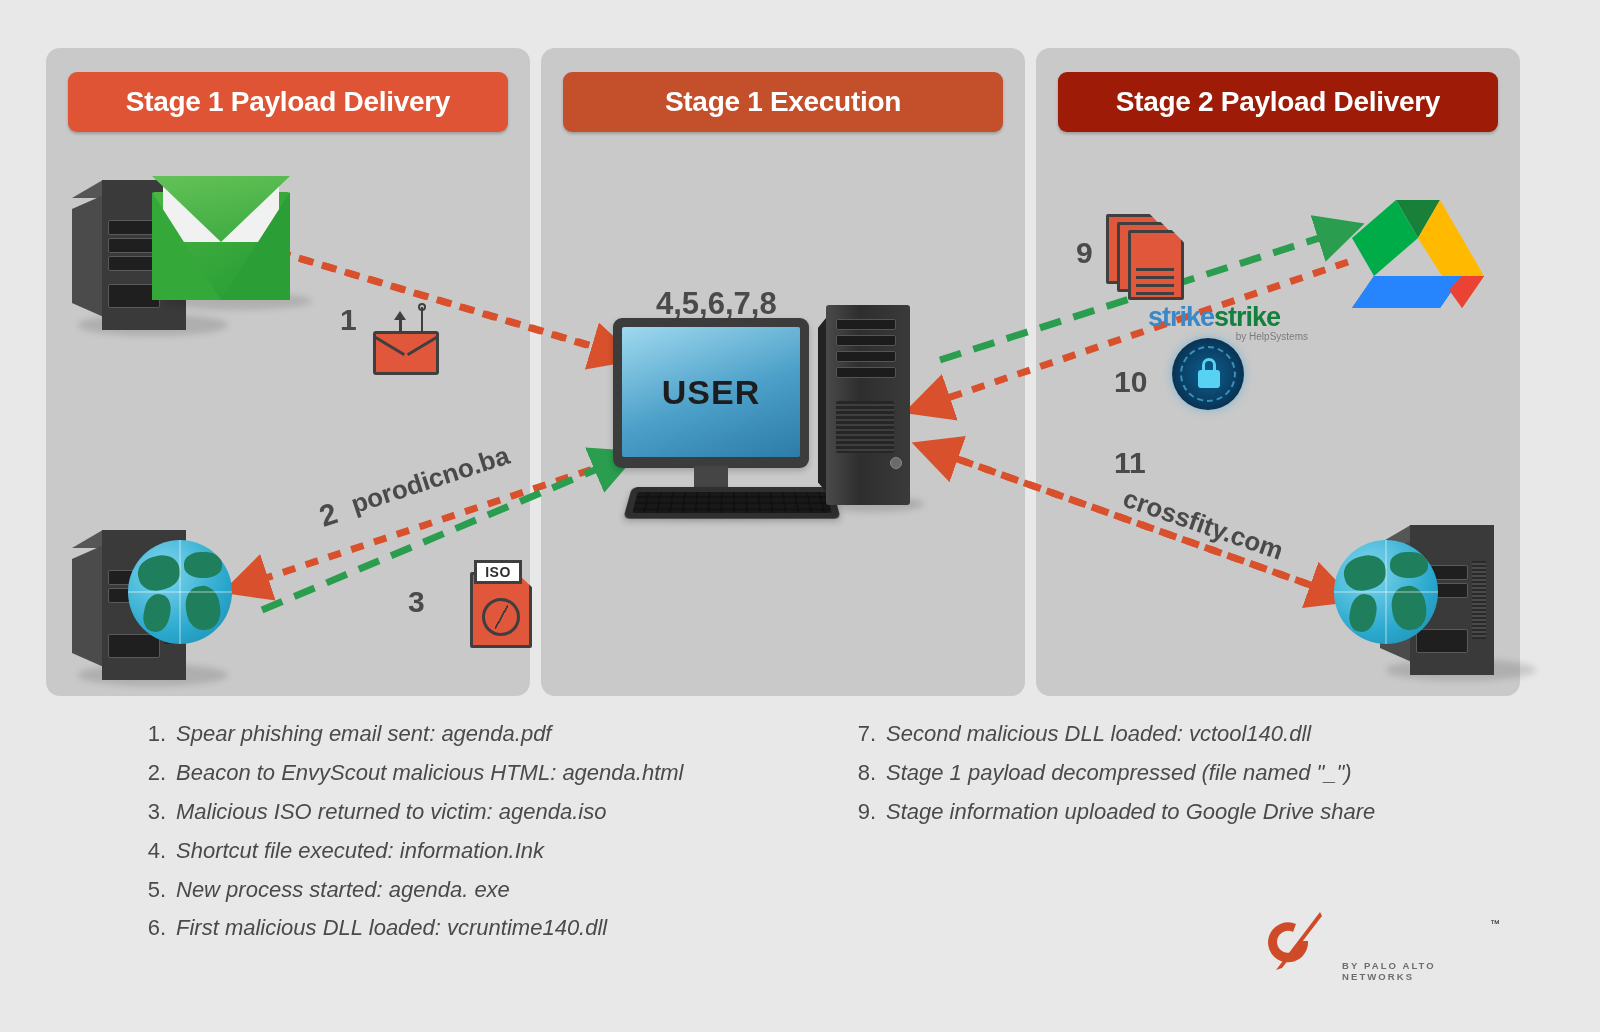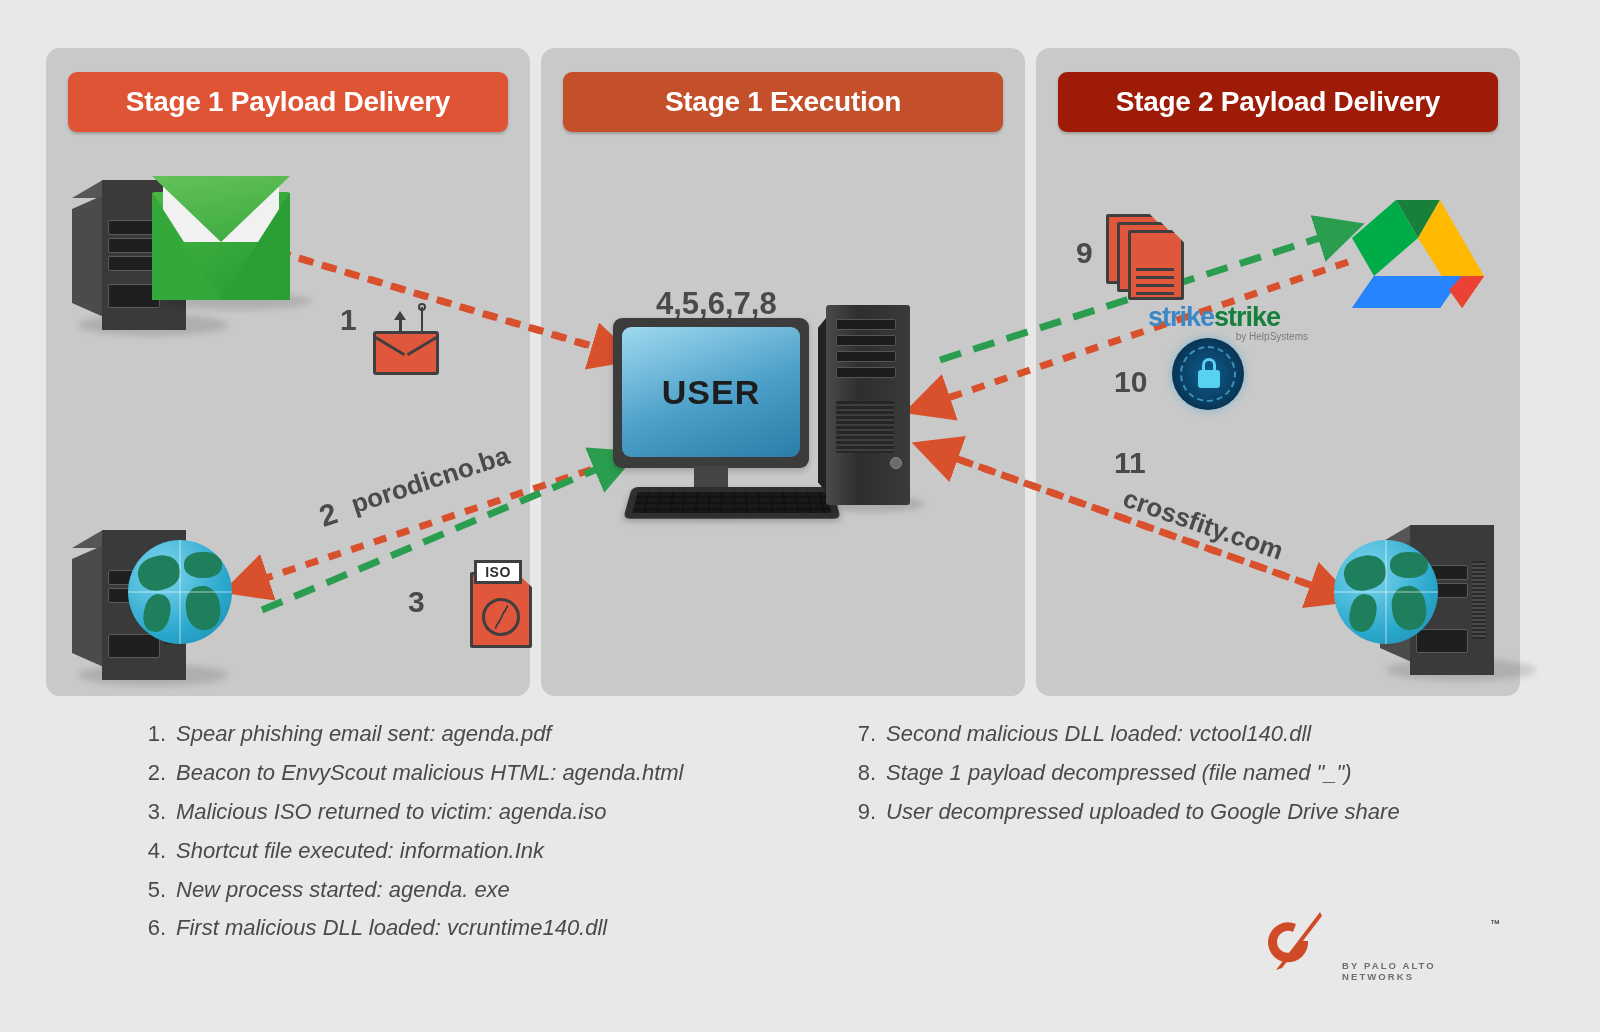--- a/index.html
+++ b/index.html
@@ -109,21 +109,21 @@
 
   
   #monitor{position:absolute;left:613px;top:318px;width:196px;height:150px;}
   #monitor .bezel{
     position:absolute;inset:0;background:#3c3c3c;border-radius:9px;
     box-shadow:0 3px 6px rgba(0,0,0,.2);
   }
   #monitor .screen{
     position:absolute;left:9px;top:9px;right:9px;bottom:11px;
     background:linear-gradient(160deg,#9fd9ef,#4b9fc8 55%,#2c7ca8);
-    border-radius:9px;display:flex;align-items:center;justify-content:center;
+    border-radius:2px;display:flex;align-items:center;justify-content:center;
   }
   #monitor .utext{
     color:#1d1d1d;font-weight:bold;font-size:34px;letter-spacing:1px;
   }
   #mon-neck{
     position:absolute;left:694px;top:466px;width:34px;height:28px;background:#454545;
   }
   #mon-base{
     position:absolute;left:651px;top:490px;width:120px;height:14px;
     background:#3c3c3c;border-radius:7px;
@@ -522,21 +522,21 @@
       <div class="leg-item">
         <div class="leg-num">7.</div>
         <div class="leg-txt">Second malicious DLL loaded: vctool140.dll</div>
       </div>
       <div class="leg-item">
         <div class="leg-num">8.</div>
         <div class="leg-txt">Stage 1 payload decompressed (file named "_")</div>
       </div>
       <div class="leg-item">
         <div class="leg-num">9.</div>
-        <div class="leg-txt">User decompressed uploaded to Google Drive share</div>
+        <div class="leg-txt">Stage information uploaded to Google Drive share</div>
       </div>
     </div>
 </div>
 
 <div id="unit42">
   <svg width="70" height="62" viewBox="0 0 70 62">
     <path d="M34,14 A20,20 0 1 0 46,31 L37,31 A11,11 0 1 1 31,22 Z" fill="#cf4a26"></path>
     <path d="M58,2 L14,60 L20,58 L60,6 Z" fill="#cf4a26"></path>
   </svg>
   <div id="u42-tm">™</div>

